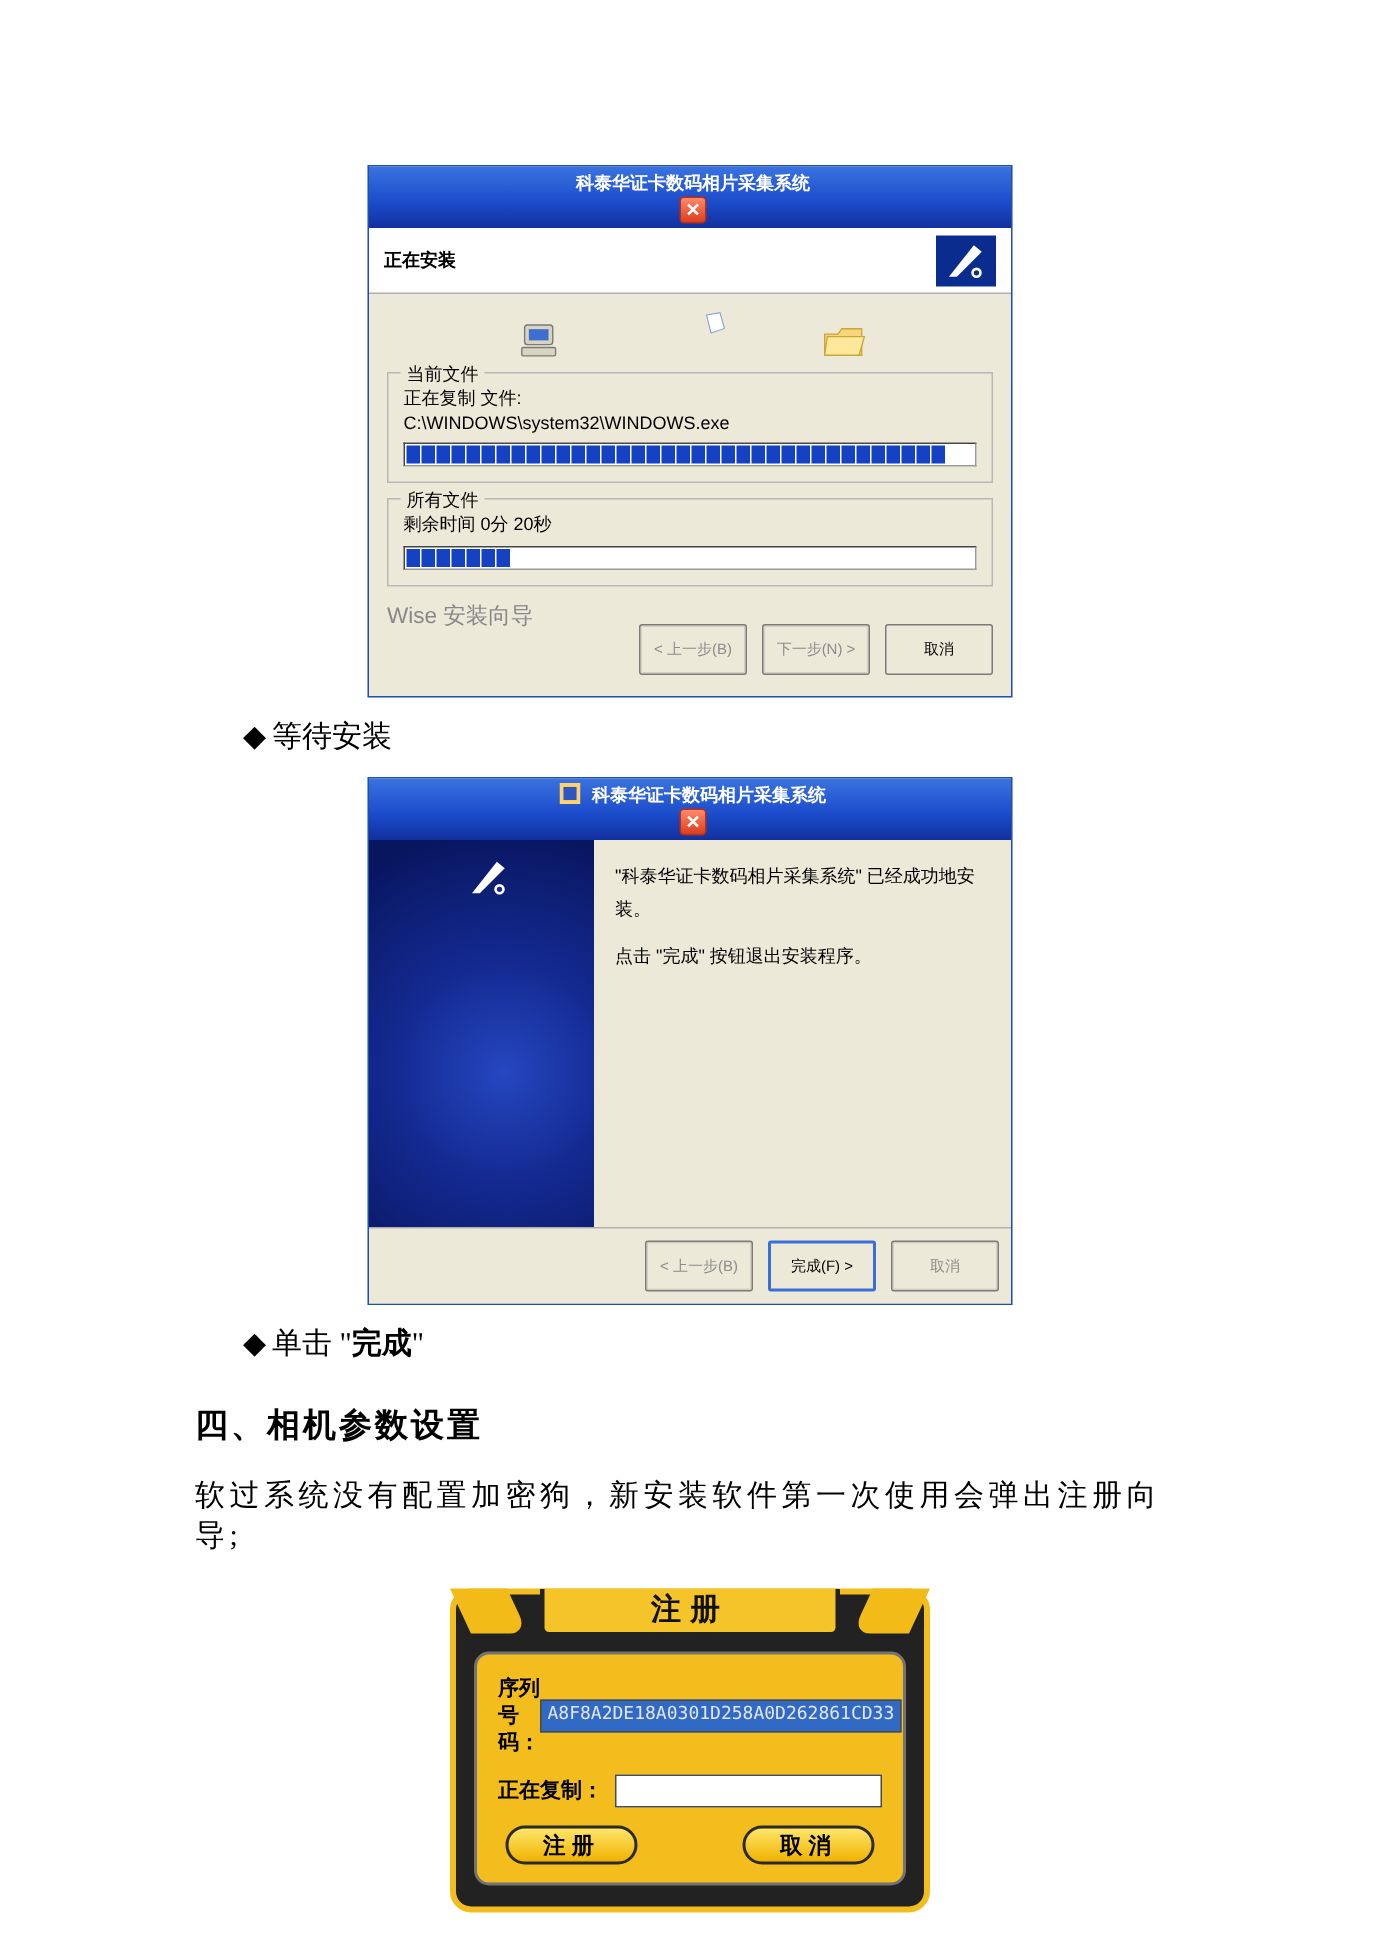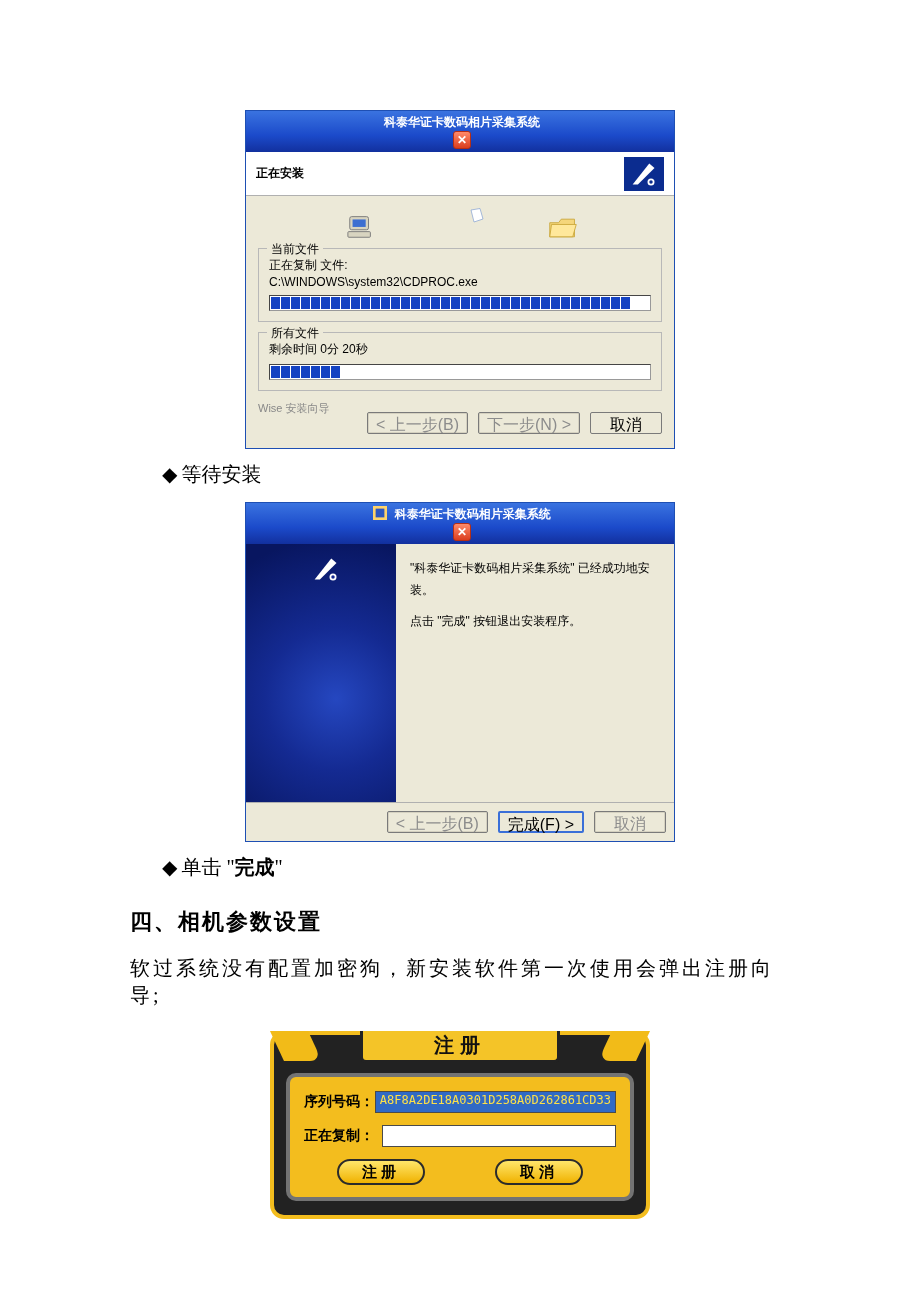--- a/index.html
+++ b/index.html
@@ -92,36 +92,36 @@
     height: 16px;
     padding: 1px;
     margin-top: 6px;
     display: flex;
     gap: 1px;
   }
   .progress-outer .seg {
     width: 9px; height: 12px; background: #1442c2;
   }
   .wizard-label {
-    font-size: 11px;
+    font-size: 15px;
     color: #888;
     margin: 6px 0 0 0;
     position: relative;
   }
   .button-row {
     display: flex;
     justify-content: flex-end;
     gap: 10px;
     padding: 0 0 8px 0;
     margin-top: -4px;
   }
   .xp-btn {
     min-width: 72px;
-    height: 22px;
-    font-size: 16px;
+    height: 34px;
+    font-size: 10px;
     background: #ece9d8;
     border: 1px solid #7a7a7a;
     border-radius: 2px;
     padding: 2px 8px;
   }
   .xp-btn.disabled { color: #8c8c8c; box-shadow: 0 0 0 1px #d5d1c0 inset; }
   .xp-btn.default { border: 2px solid #3a6fd8; }
   
   .bullet {
     margin: 12px 0 14px 32px;
@@ -173,21 +173,21 @@
     letter-spacing: 2px;
   }
   .bodytext {
     font-size: 20px;
     margin: 0 0 22px 0;
     letter-spacing: 3px;
   }
   
   .reg {
     margin: 0 auto 26px auto;
-    width: 380px;
+    width: 320px;
     background: #222;
     border-radius: 14px;
     border: 4px solid #f3bd1e;
     font-family: "Microsoft YaHei", Arial, sans-serif;
     position: relative;
     padding-bottom: 14px;
   }
   .reg .tabtop {
     height: 30px;
     position: relative;
@@ -210,21 +210,21 @@
   }
   .reg .tabtop .corner-l, .reg .tabtop .corner-r {
     position: absolute; top: -4px; width: 38px; height: 30px;
     background: #f2bb18;
   }
   .reg .tabtop .corner-l { left: -4px; border-bottom-right-radius: 12px; transform: skewX(25deg); transform-origin: top left;}
   .reg .tabtop .corner-r { right: -4px; border-bottom-left-radius: 12px; transform: skewX(-25deg); transform-origin: top right;}
   .reg .inner {
     margin: 8px 12px 0 12px;
     background: #f3bd1e;
-    border: 4px solid #737373;
+    border: 2px solid #737373;
     border-radius: 10px;
     padding: 14px 14px 12px 14px;
   }
   .reg .row {
     display: flex;
     align-items: center;
     margin-bottom: 12px;
   }
   .reg .row label {
     width: 78px;
@@ -235,21 +235,21 @@
     flex: 1;
     height: 22px;
     border: 1px solid #4a4a4a;
     background: #fff;
     font-size: 12px;
     padding: 1px 4px;
     font-family: Consolas, monospace;
   }
   .reg .row .field.selected {
     background: #316ac5;
-    color: #fde047;
+    color: #e5e5e5;
   }
   .reg .btns {
     display: flex;
     justify-content: center;
     gap: 70px;
     margin-top: 6px;
   }
   .reg .pill {
     width: 88px; height: 26px;
     background: linear-gradient(#ffe66a, #f0b200);
@@ -299,21 +299,21 @@
           <svg width="30" height="26" viewBox="0 0 34 28">
               <path d="M2 8 L12 8 L15 4 L30 4 L30 24 L2 24 Z" fill="#f5d67b" stroke="#caa63a"></path>
               <path d="M4 10 L32 10 L28 24 L2 24 Z" fill="#ffe89b" stroke="#caa63a"></path>
             </svg>
         </div>
       </div>
 
       <div class="groupbox">
         <span class="legend">当前文件</span>
         <div class="path-line">正在复制 文件:</div>
-        <div class="path-line">C:\WINDOWS\system32\CDPROC.exe</div>
+        <div class="path-line">C:\WINDOWS\system32\WINDOWS.exe</div>
         <div class="progress-outer">
             <div class="seg"></div>
             <div class="seg"></div>
             <div class="seg"></div>
             <div class="seg"></div>
             <div class="seg"></div>
             <div class="seg"></div>
             <div class="seg"></div>
             <div class="seg"></div>
             <div class="seg"></div>

